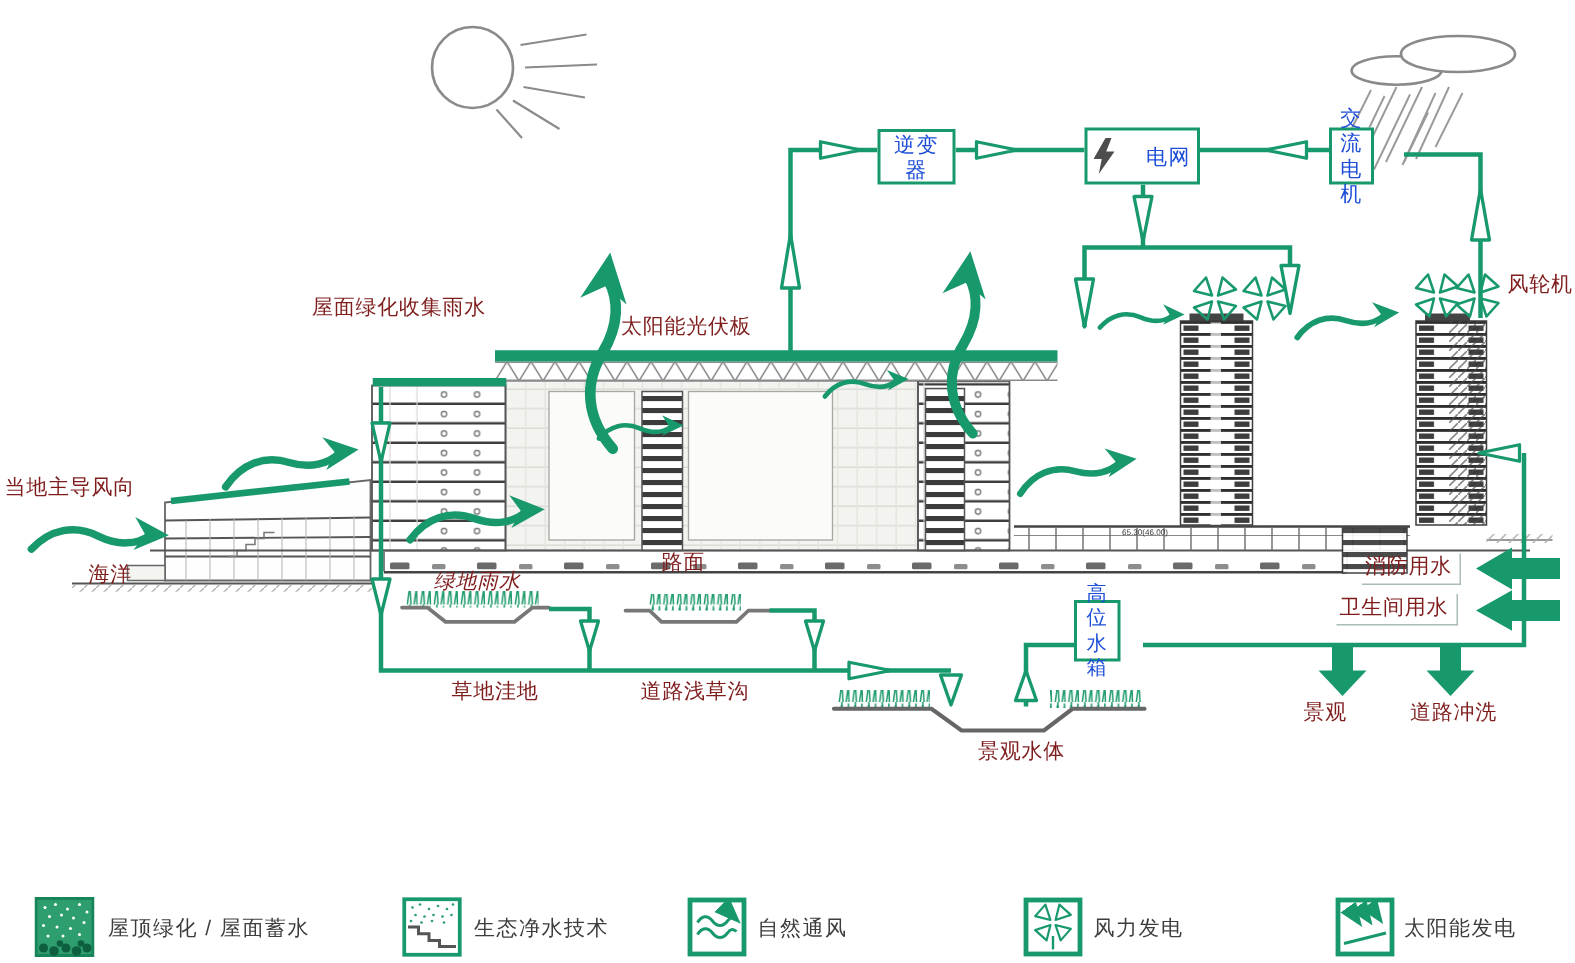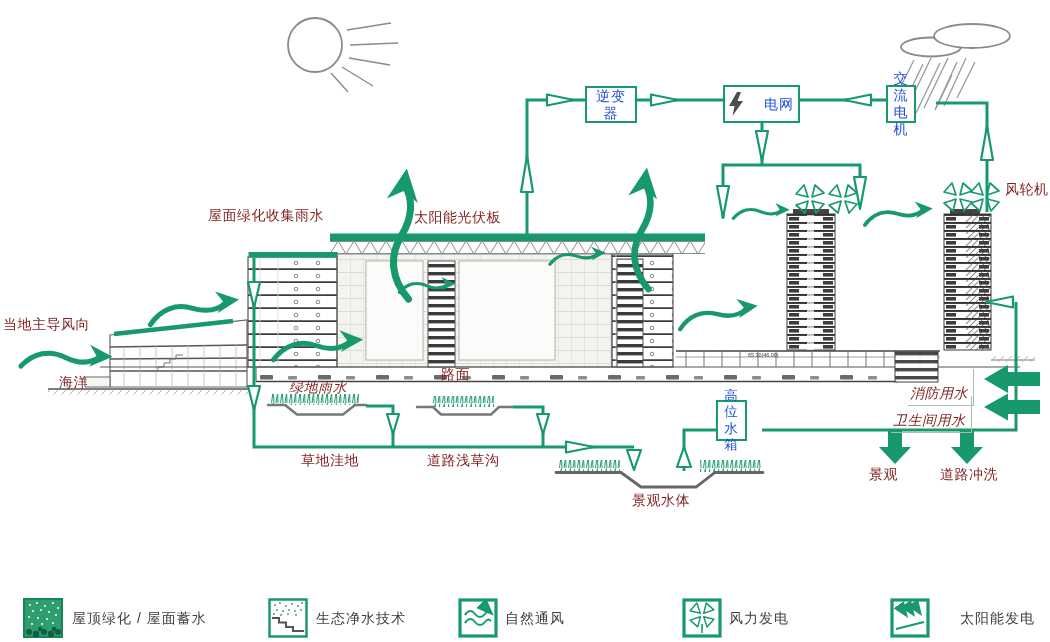--- a/index.html
+++ b/index.html
@@ -1,20 +1,20 @@
 <!DOCTYPE html>
 <html><head>
 <meta charset="utf-8">
 <style>
   html,body{margin:0;padding:0;background:#fff;}
   #stage{position:relative;width:1050px;height:642px;background:#ffffff;overflow:hidden;
          font-family:"Liberation Sans","DejaVu Sans",sans-serif;color:#3d3d3d;}
   #artwork{position:absolute;left:0;top:0;}
   .lab{position:absolute;font-size:14px;letter-spacing:.5px;white-space:nowrap;color:#7f1d1d;}
-  .lab.tag{border-bottom:1.5px solid #a9bdb2;border-right:1.5px solid #a9bdb2;padding:16px 5px 2px 2px;font-style:italic;}
+  .lab.tag{border-bottom:1.5px solid #a9bdb2;border-right:1.5px solid #a9bdb2;padding:0 5px 2px 2px;}
   .fbox{position:absolute;border:2.5px solid #18996B;background:#fff;color:#1d4ed8;
         font-size:14px;line-height:1.2;display:flex;align-items:center;justify-content:center;
         text-align:center;letter-spacing:1px;box-sizing:border-box;}
   .fbox .bolt{margin-right:4px;}
   .tiny{position:absolute;font-size:9px;letter-spacing:0;color:#3a3a3a;transform:scale(.6);transform-origin:left top;}
   .leg-item{position:absolute;top:598px;height:40px;}
   .leg-label{position:absolute;top:610px;font-size:14px;letter-spacing:1px;white-space:nowrap;color:#3d3d3d;}
 </style>
 </head>
 <body>
@@ -281,30 +281,30 @@
 </div>
 <div class="fbox" style="left:886px;top:85px;width:30px;height:38px;">
   <div><span>交流</span><br>
        <span>电机</span></div>
 </div>
 <div class="fbox" style="left:716px;top:400px;width:31px;height:41px;font-size:13.5px;">
   <div><span>高位</span><br>
        <span>水箱</span></div>
 </div>
 
-<div class="lab" style="left:208px;top:207px;">屋面绿化收集雨水</div>
+<div class="lab" style="left:208px;top:196px;">屋面绿化收集雨水</div>
 <div class="lab" style="left:414px;top:209px;">太阳能光伏板</div>
 <div class="lab" style="left:1005px;top:181px;">风轮机</div>
 <div class="lab" style="left:3px;top:316px;">当地主导风向</div>
 <div class="lab" style="left:15px;top:374px;margin-left:44px;">海洋</div>
 <div class="lab" style="left:289px;top:379px;font-style:italic;">绿地雨水</div>
 <div class="lab" style="left:441px;top:366px;">路面</div>
 <div class="lab" style="left:301px;top:452px;">草地洼地</div>
 <div class="lab" style="left:427px;top:452px;">道路浅草沟</div>
-<div class="lab" style="left:632px;top:492px;">景观水体</div>
+<div class="lab" style="left:652px;top:492px;">景观水体</div>
 <div class="lab tag" style="left:908px;top:369px;">消防用水</div>
 <div class="lab tag" style="left:891px;top:396px;">卫生间用水</div>
 <div class="lab" style="left:869px;top:466px;">景观</div>
 <div class="lab" style="left:940px;top:466px;">道路冲洗</div>
 <div class="tiny" style="left:748px;top:352px;">65.30(46.00)</div>
 
 <div class="leg-item" style="left:23px;">
   <svg width="40" height="40">
     <rect x="1" y="1" width="38" height="38" fill="#2E9E6F" stroke="#17845A" stroke-width="2"></rect>
     <g fill="#ffffff">
@@ -389,15 +389,15 @@
 
 <div class="leg-item" style="left:890px;">
   <svg width="40" height="40">
     <rect x="2" y="2" width="36" height="36" fill="#ffffff" stroke="#18996B" stroke-width="3.2"></rect>
     <line x1="9" y1="7" x2="16" y2="17" stroke="#18996B" stroke-width="1.8" marker-end="url(#mAh)"></line>
     <line x1="16" y1="6" x2="23" y2="16" stroke="#18996B" stroke-width="1.8" marker-end="url(#mAh)"></line>
     <line x1="23" y1="5" x2="30" y2="15" stroke="#18996B" stroke-width="1.8" marker-end="url(#mAh)"></line>
     <line x1="6" y1="31" x2="34" y2="24" stroke="#18996B" stroke-width="2"></line>
   </svg>
 </div>
-<div class="leg-label" style="left:960px;">太阳能发电</div>
+<div class="leg-label" style="left:936px;">太阳能发电</div>
 
 </div>
 
 </body></html>

